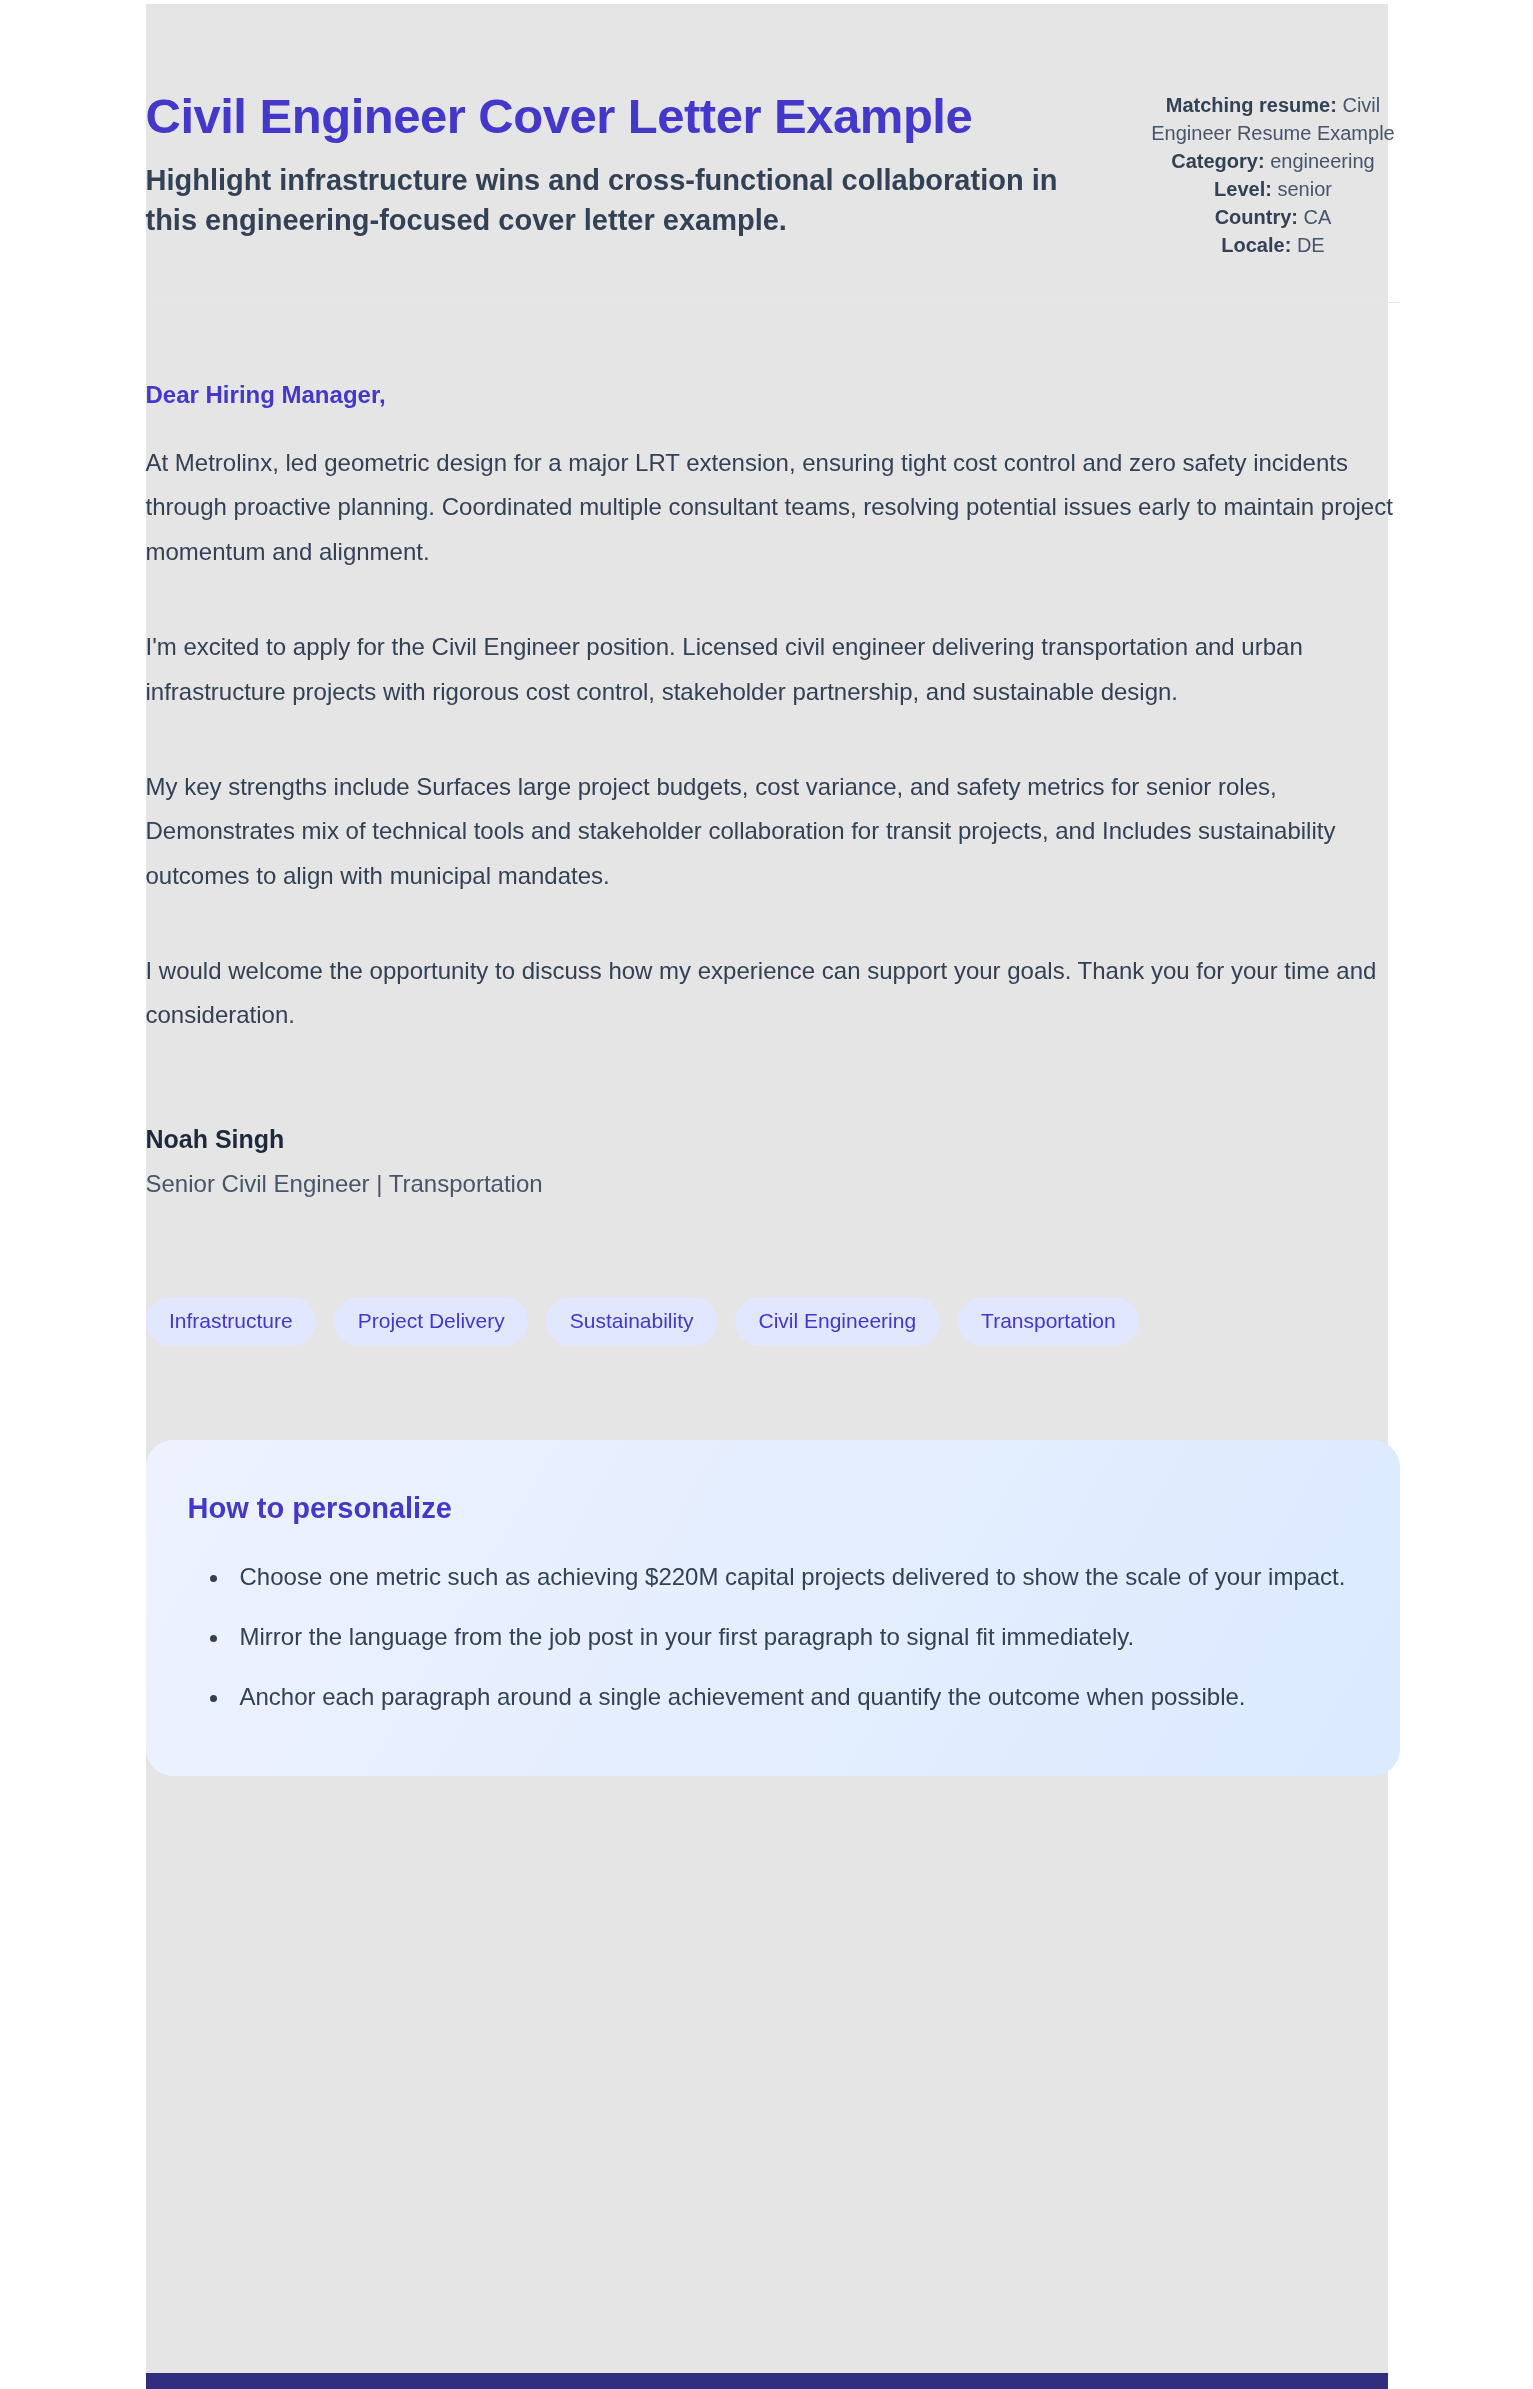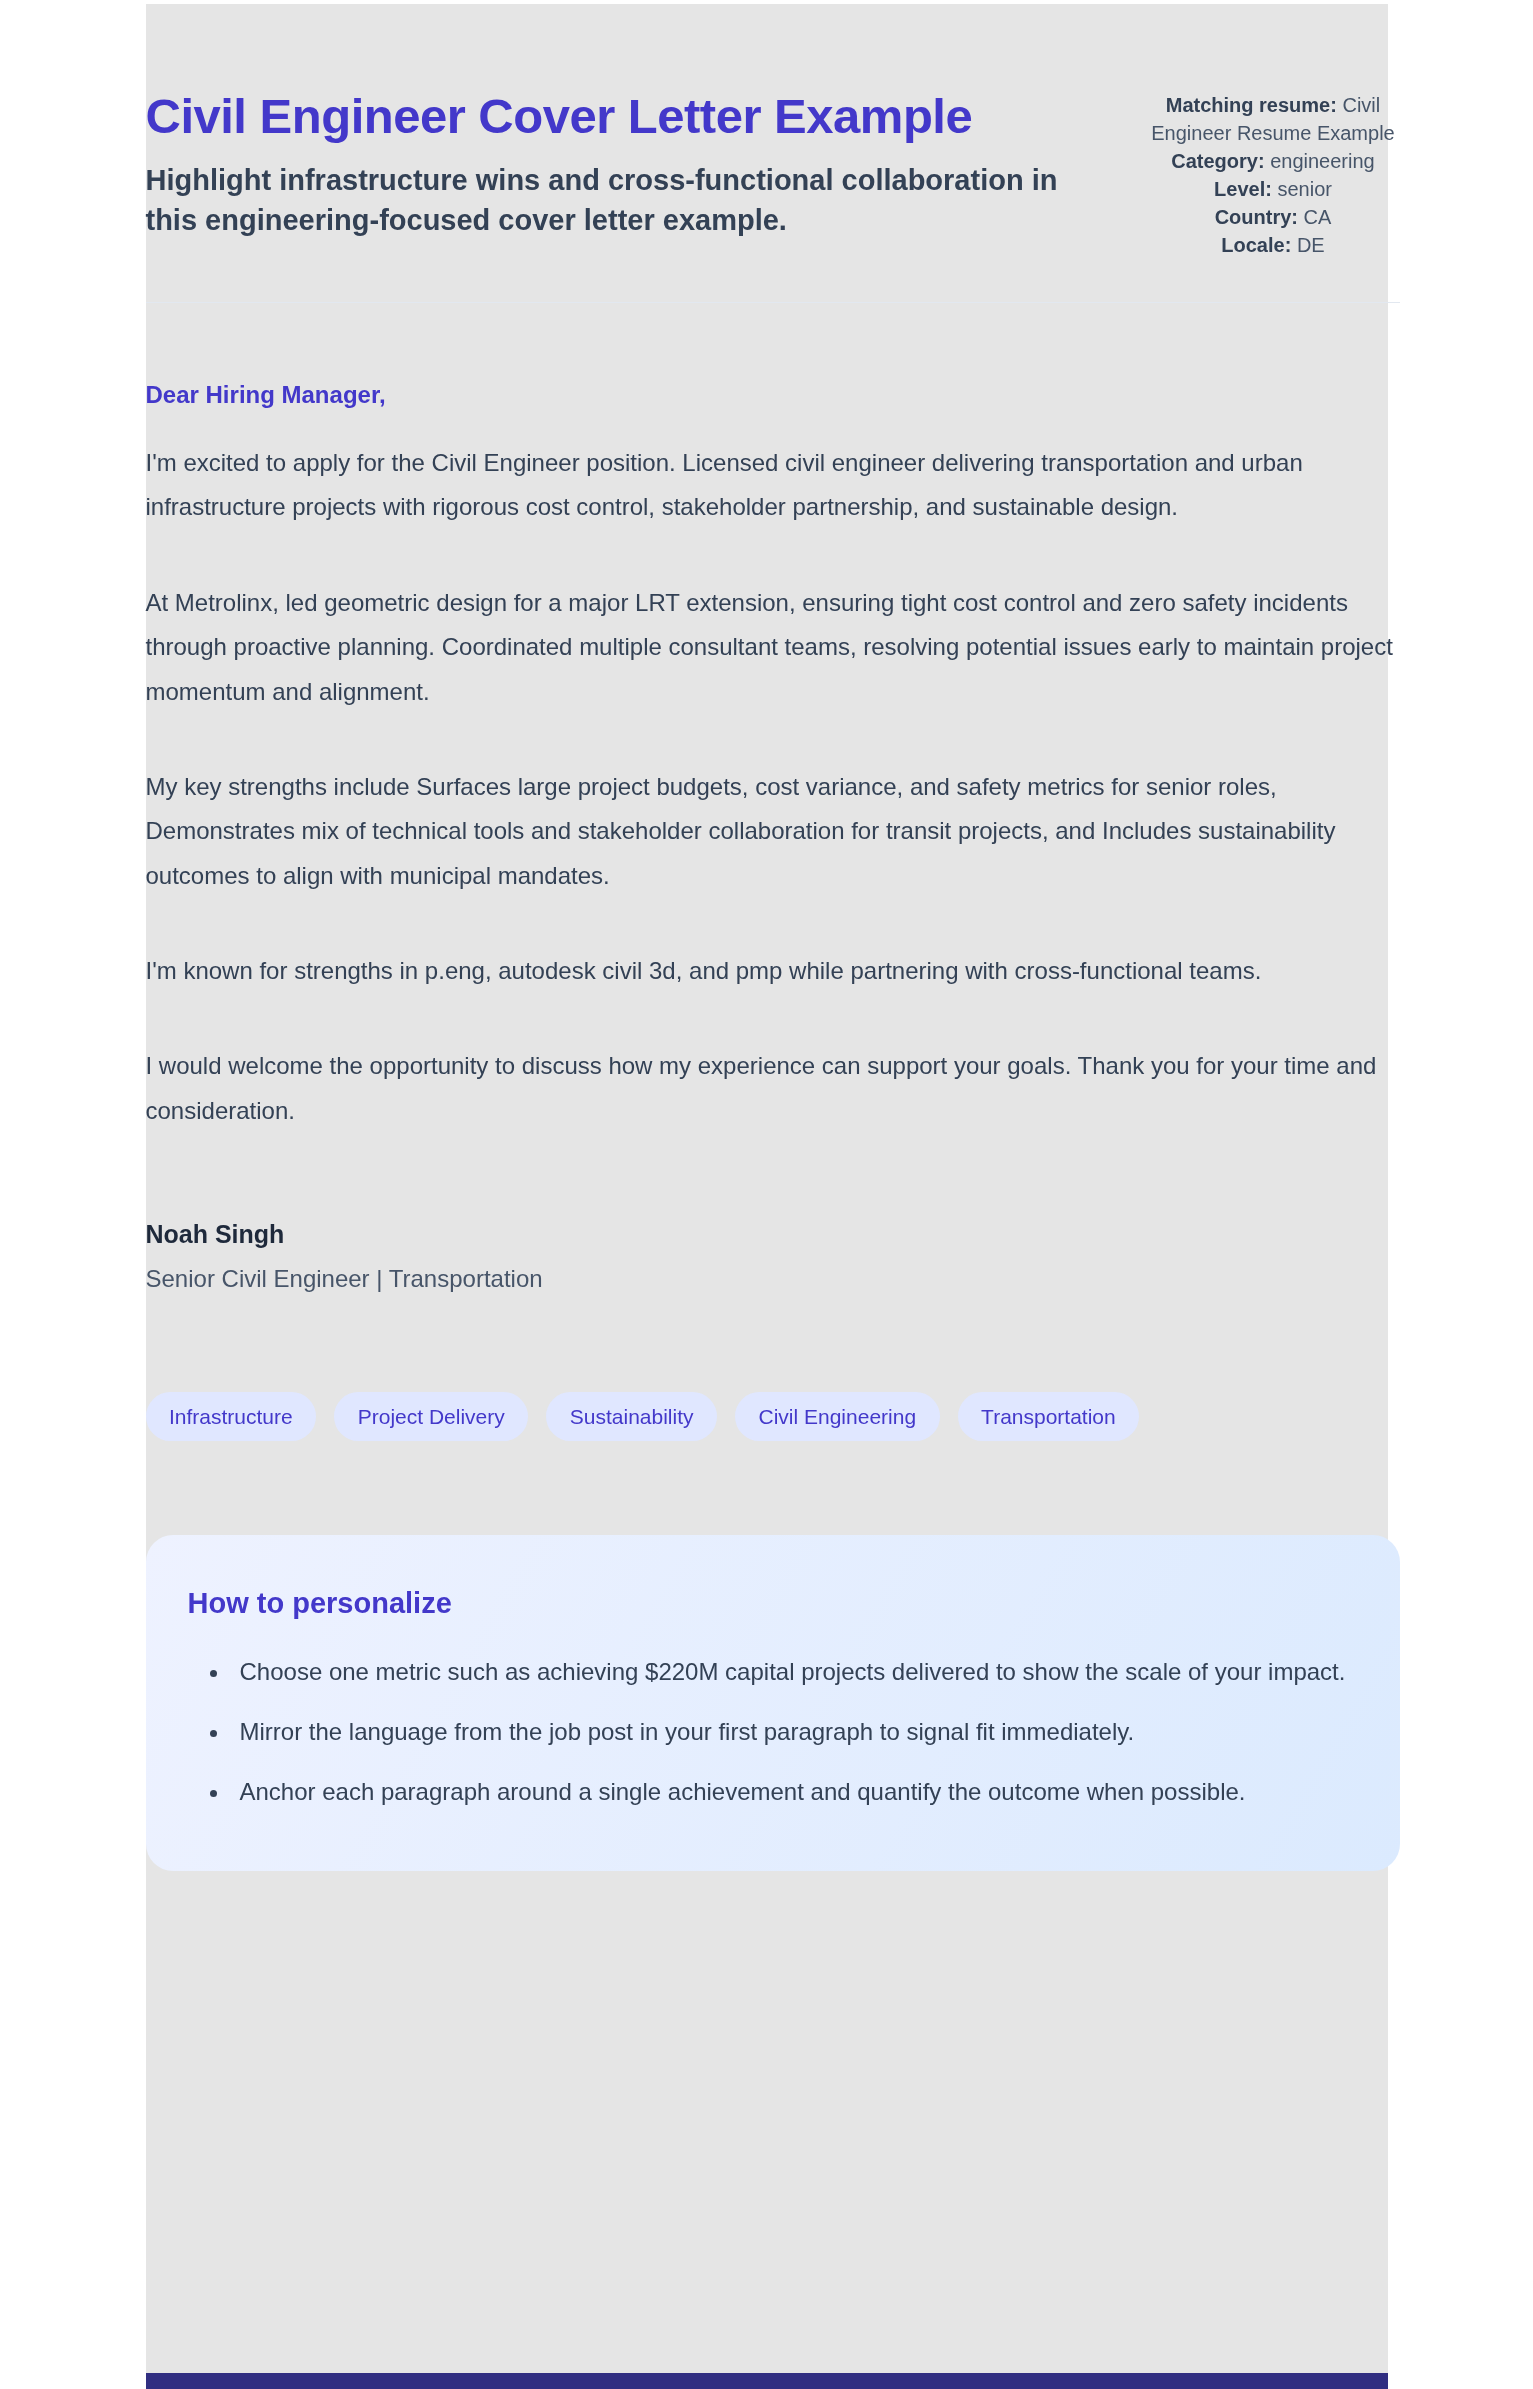--- a/index.html
+++ b/index.html
@@ -174,24 +174,23 @@
           <span class="meta-label">Locale:</span>
           <span class="meta-value">DE</span>
         </div>
       </div>
     </div>
 
     <hr class="divider">
 
     <div class="letter">
       <div class="salutation">Dear Hiring Manager,</div>
+      <p>At Metrolinx, led geometric design for a major LRT extension, ensuring tight cost control and zero safety incidents through proactive planning. Coordinated multiple consultant teams, resolving potential issues early to maintain project momentum and alignment.</p>
       <p>I'm excited to apply for the Civil Engineer position. Licensed civil engineer delivering transportation and urban infrastructure projects with rigorous cost control, stakeholder partnership, and sustainable design.</p>
-      <p>At Metrolinx, led geometric design for a major LRT extension, ensuring tight cost control and zero safety incidents through proactive planning. Coordinated multiple consultant teams, resolving potential issues early to maintain project momentum and alignment.</p>
       <p>My key strengths include Surfaces large project budgets, cost variance, and safety metrics for senior roles, Demonstrates mix of technical tools and stakeholder collaboration for transit projects, and Includes sustainability outcomes to align with municipal mandates.</p>
-      <p>I'm known for strengths in p.eng, autodesk civil 3d, and pmp while partnering with cross-functional teams.</p>
       <p>I would welcome the opportunity to discuss how my experience can support your goals. Thank you for your time and consideration.</p>
       <div class="signature-name">Noah Singh</div>
       <div class="signature-title">Senior Civil Engineer | Transportation</div>
     </div>
 
     <div class="tags">
       <span class="tag">Infrastructure</span>
       <span class="tag">Project Delivery</span>
       <span class="tag">Sustainability</span>
       <span class="tag">Civil Engineering</span>

